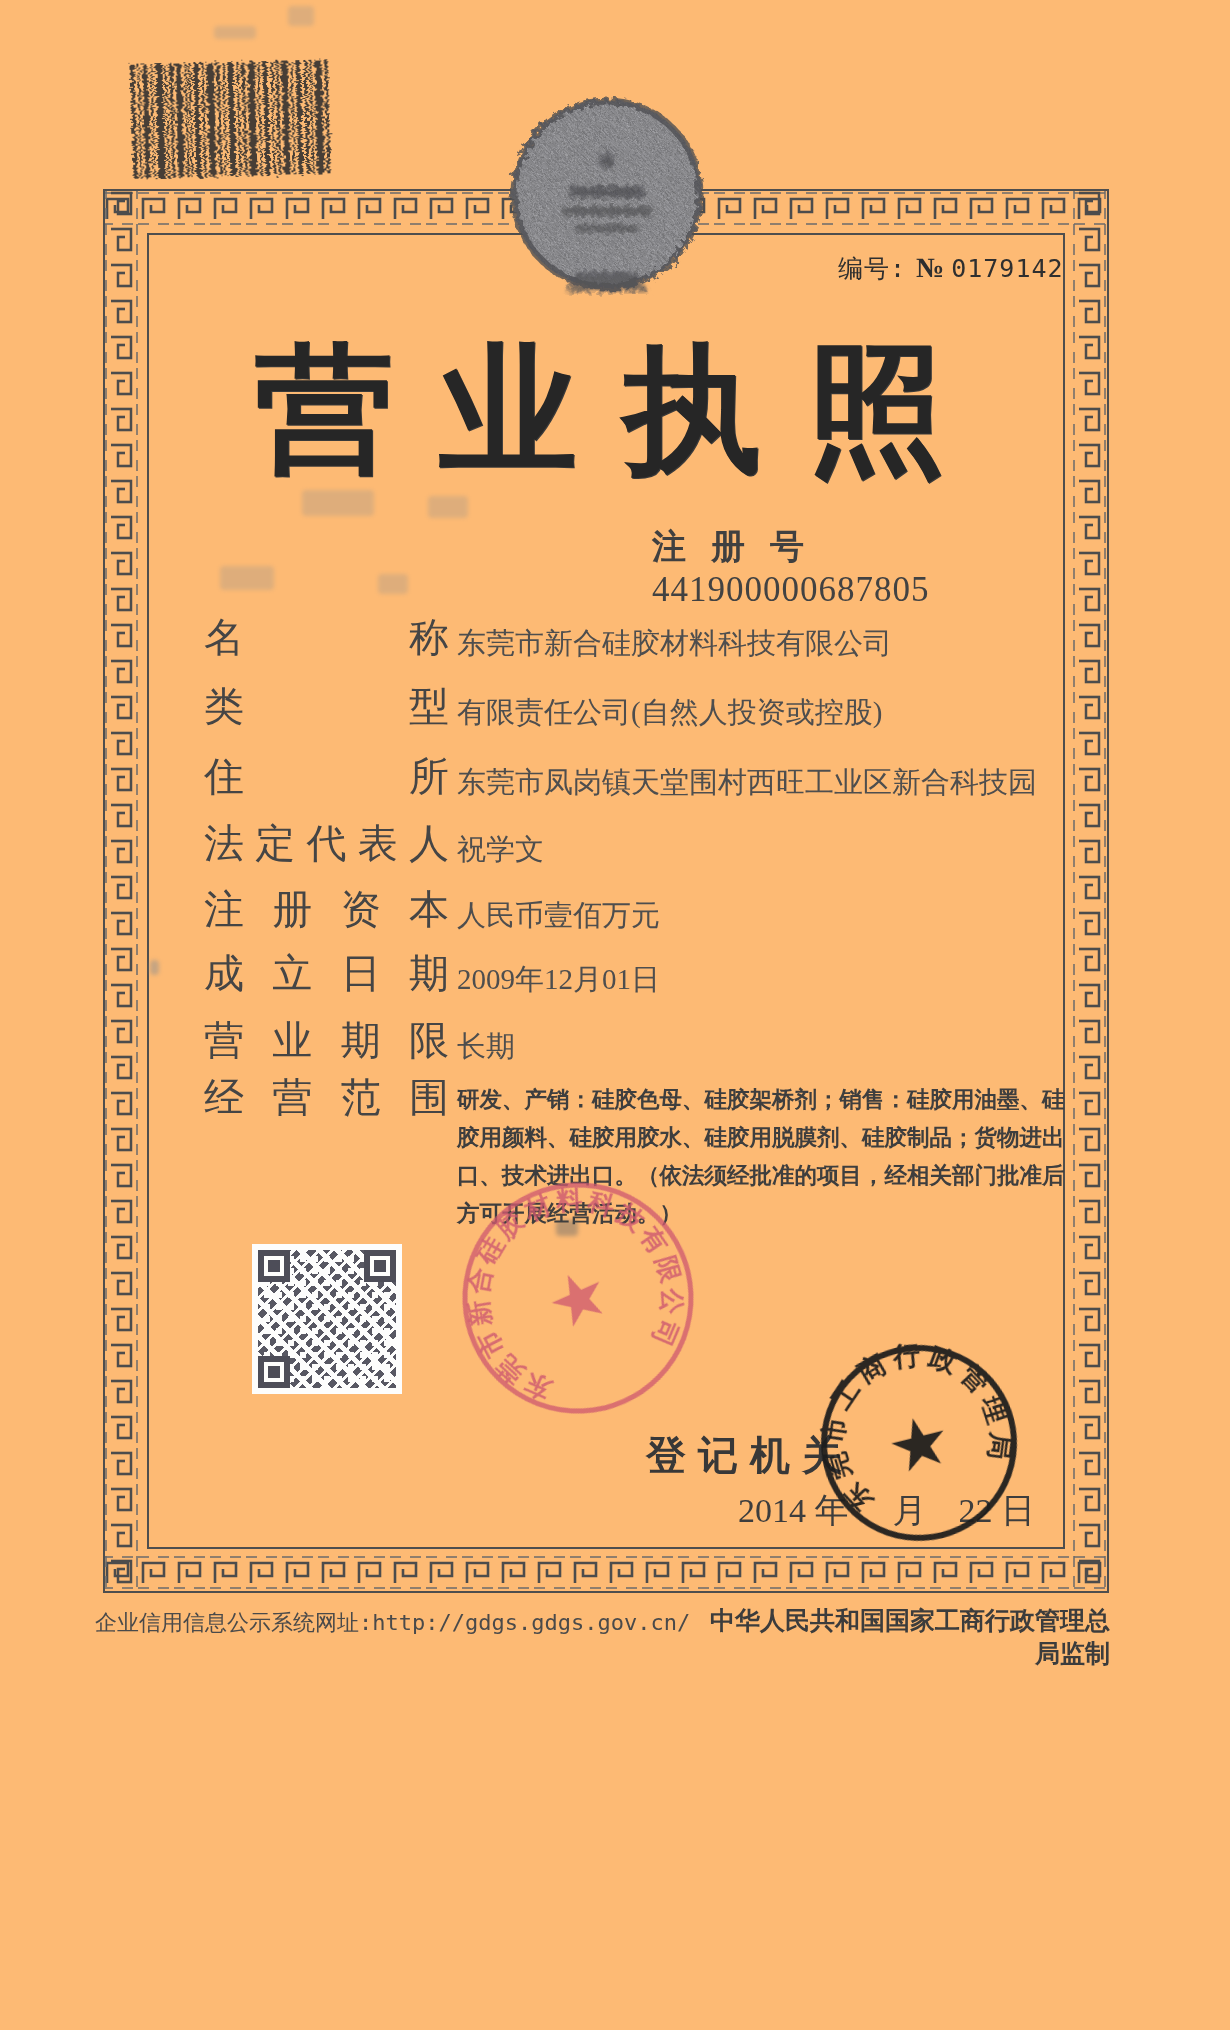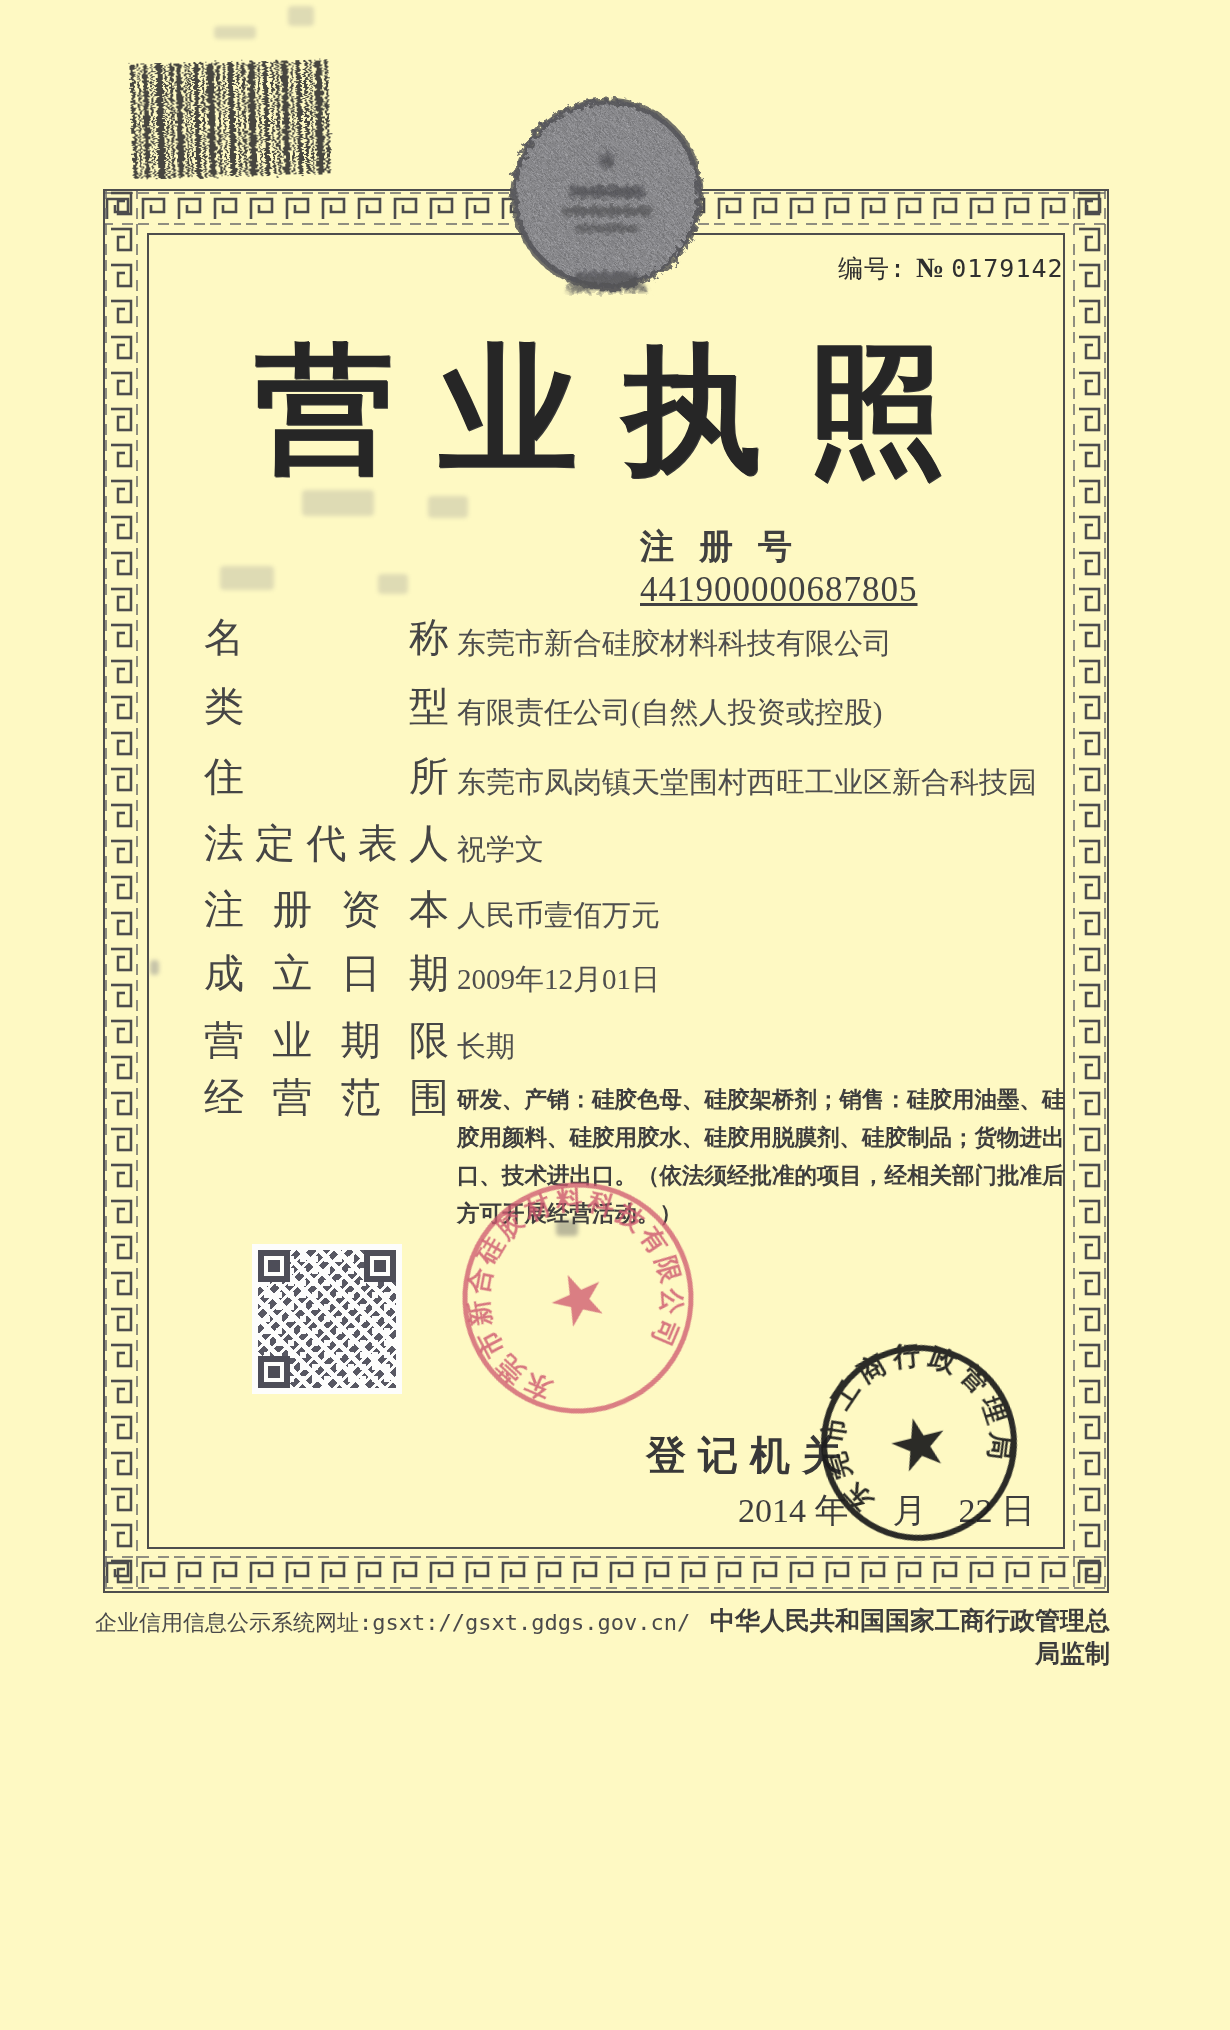--- a/index.html
+++ b/index.html
@@ -1,41 +1,41 @@
 <!DOCTYPE html>
 <html><head>
 <meta charset="utf-8">
 <style>
   * { margin:0; padding:0; box-sizing:border-box; }
   html,body { background:#e8e7e4; }
   body { font-family:"Liberation Serif","DejaVu Serif",serif; }
   #scan {
     position:relative; width:1230px; height:2030px; overflow:hidden;
-    background:#fef9c3; color:#3c3c3c;
+    background:#fdba74; color:#3c3c3c;
   }
   
   #border-svg { position:absolute; left:100px; top:186px; z-index:1; }
   
   #barcode { position:absolute; left:130px; top:58px; z-index:2; transform:rotate(-1.6deg); opacity:.88; }
   
   #emblem { position:absolute; left:492px; top:66px; z-index:3; }
   
   .serial { position:absolute; left:838px; top:252px; z-index:4; font-size:25px; color:#2f2f2f;
             font-family:"DejaVu Sans Mono","Liberation Mono",monospace; letter-spacing:1px; }
   .serial .no-sym { font-family:"Liberation Serif",serif; font-weight:700; font-size:28px; padding:0 6px 0 10px; }
   
   .title { position:absolute; left:255px; top:318px; width:720px; z-index:4;
            font-family:"DejaVu Sans","Liberation Sans",sans-serif; font-weight:900;
            font-size:138px; letter-spacing:46px; color:#262626; white-space:nowrap;
            text-shadow:1px 1px 0 #3a3a3a; }
   
   .regno-row { position:absolute; left:612px; top:524px; z-index:4; display:flex; align-items:baseline;flex-direction:column; }
   .regno-label { width:152px; font-size:34px; font-weight:600; color:#404040;
                  text-align:justify; text-align-last:justify; }
-  .regno-value { margin-left:28px; font-size:35px; color:#424242; letter-spacing:1px;text-decoration:underline; }
+  .regno-value { margin-left:40px; font-size:35px; color:#424242; letter-spacing:1px; }
   
   #fields { position:absolute; left:204px; top:0; width:900px; z-index:4; }
   .field-row { position:absolute; left:0; display:flex; }
   .f-label { width:245px; flex:none; font-size:40px; line-height:1.1; font-weight:400; color:#454545;
              text-align:justify; text-align-last:justify; }
   .f-value { margin-left:8px; width:625px; padding-top:9px; font-size:29px; line-height:1.3; color:#4e4e4e; }
   .field-row.scope .f-value { font-size:22.5px; line-height:38px; padding-top:5px; color:#3e3e3e; font-weight:600; }
   
   #qr { position:absolute; left:252px; top:1244px; width:150px; height:150px; z-index:4;
         background:#fdfdfc; padding:6px; }
@@ -243,21 +243,21 @@
     </defs>
     <g transform="rotate(-14 103 103)" filter="url(#rs-soft)">
       <circle cx="103" cy="103" r="95" fill="none" stroke="#1f1f1f" stroke-width="6"></circle>
       <text font-size="27" letter-spacing="6" fill="#1f1f1f" font-family="Liberation Serif, DejaVu Serif, serif" font-weight="700">
         <textPath href="#rs-arc">东莞市工商行政管理局</textPath>
       </text>
       <text x="103" y="128" font-size="70" text-anchor="middle" fill="#1f1f1f">★</text>
     </g>
   </svg>
 
-  <div class="footer-left">企业信用信息公示系统网址:gsxt://gsxt.gdgs.gov.cn/</div>
+  <div class="footer-left">企业信用信息公示系统网址:http://gdgs.gdgs.gov.cn/</div>
   <div class="footer-right">中华人民共和国国家工商行政管理总局监制</div>
 
   <div class="smudge" style="left:288px; top:6px; width:26px; height:20px"></div>
   <div class="smudge" style="left:214px; top:26px; width:42px; height:13px"></div>
   <div class="smudge" style="left:302px; top:490px; width:72px; height:26px"></div>
   <div class="smudge" style="left:428px; top:496px; width:40px; height:22px"></div>
   <div class="smudge" style="left:220px; top:566px; width:54px; height:24px"></div>
   <div class="smudge" style="left:378px; top:574px; width:30px; height:20px"></div>
   <div class="smudge" style="left:150px; top:960px; width:9px; height:15px; opacity:.5"></div>
   <div class="smudge" style="left:556px; top:1220px; width:22px; height:16px; opacity:.45; background:#6a6a6a"></div>

